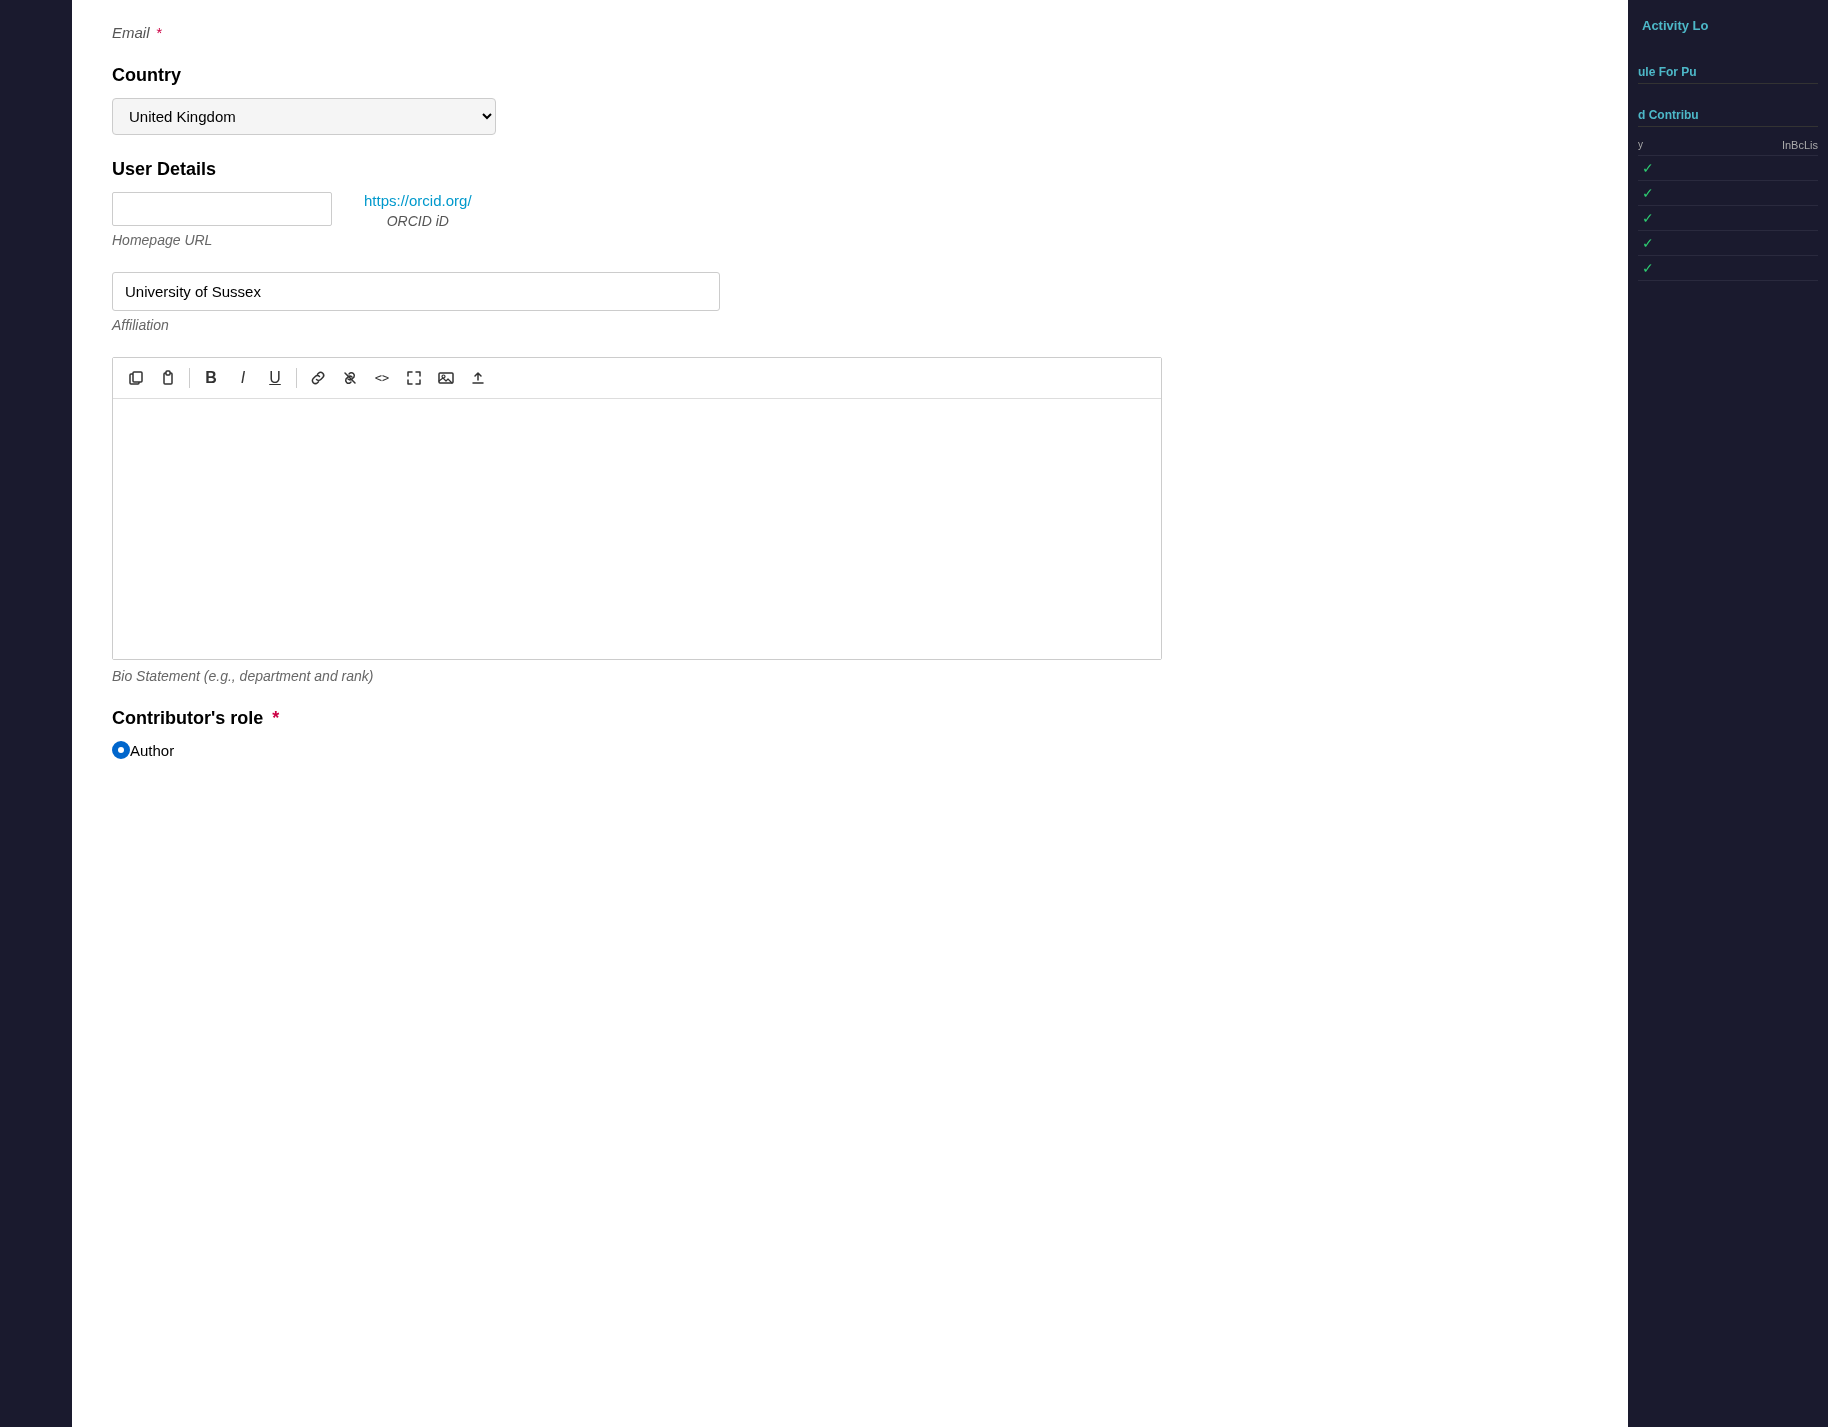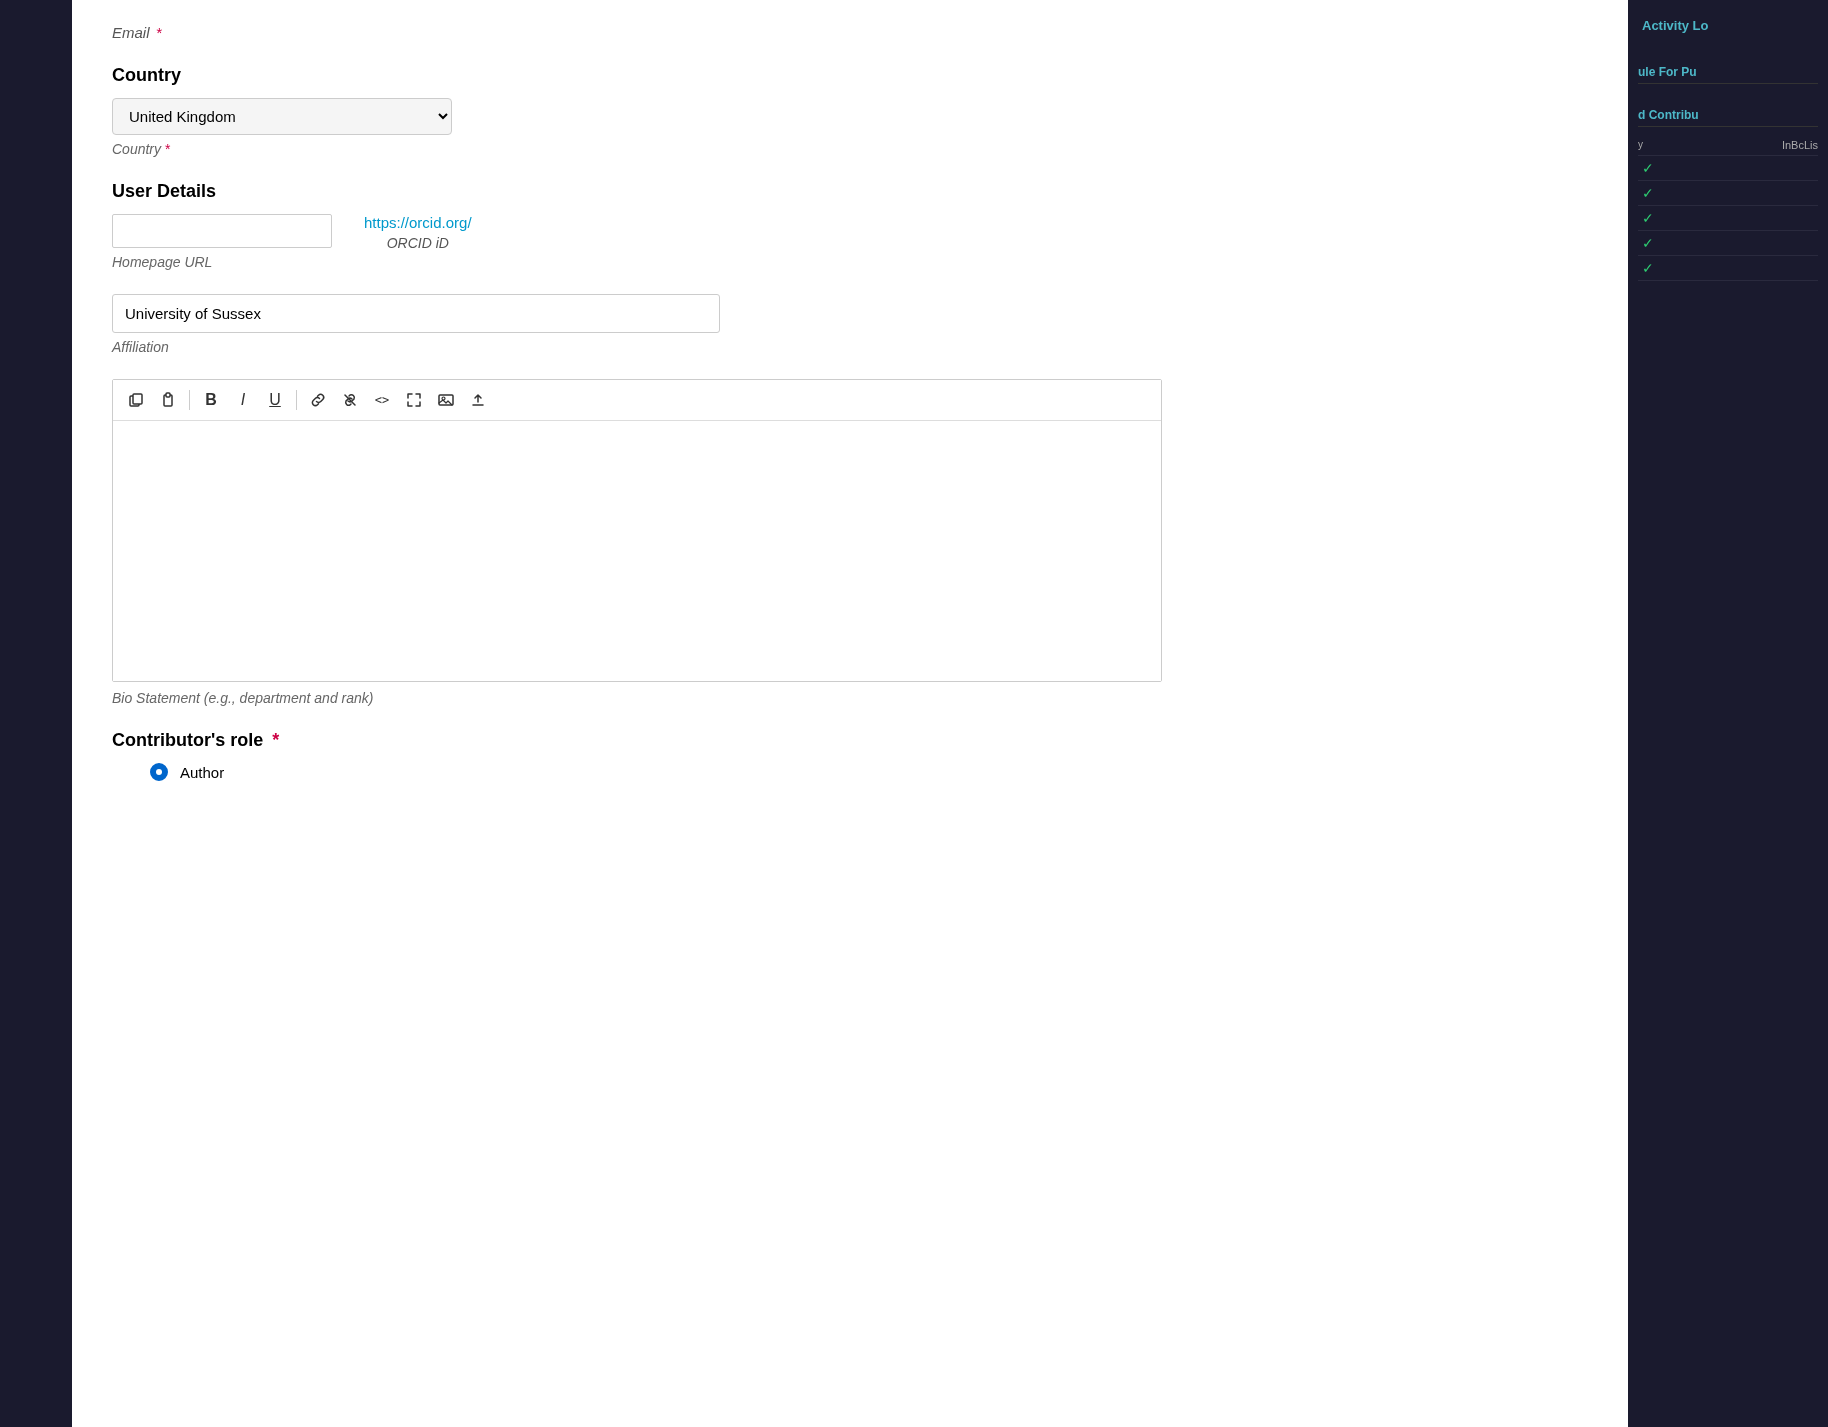--- a/index.html
+++ b/index.html
@@ -118,21 +118,21 @@
     }
 
     .email-label {
       font-size: 15px;
       color: #555;
       font-style: italic;
     }
 
     
     .country-select {
-      width: 340px;
+      width: 384px;
       padding: 8px 12px;
       font-size: 15px;
       border: 1px solid #ccc;
       border-radius: 4px;
       background: #f5f5f5;
       appearance: auto;
       cursor: pointer;
       color: #000;
     }
 
@@ -250,24 +250,23 @@
       margin-bottom: 12px;
     }
 
     .required-star {
       color: #cc0044;
     }
 
     .radio-option {
       display: flex;
       align-items: center;
-      gap: 12px;
+      gap: 0;
       font-size: 15px;
       color: #000;
-      margin-left: 38px;
     }
 
     .radio-circle {
       width: 18px;
       height: 18px;
       border-radius: 50%;
       border: 2px solid #0066cc;
       background: #0066cc;
       display: flex;
       align-items: center;
@@ -299,24 +298,20 @@
   <div class="field-group">
     <div class="section-label">Country</div>
     <select class="country-select">
       <option>United Kingdom</option>
       <option>United States</option>
       <option>Canada</option>
       <option>Australia</option>
       <option>Germany</option>
       <option>France</option>
     </select>
-    <div class="field-label">
-      <span>Country</span>
-      <span class="required"> *</span>
-    </div>
   </div>
 
   <div class="field-group">
     <div class="section-label">User Details</div>
     <div class="user-details-row">
       <div>
         <input type="text" class="homepage-input" style="">
         <div class="field-label">Homepage URL</div>
       </div>
       <div class="orcid-section">

